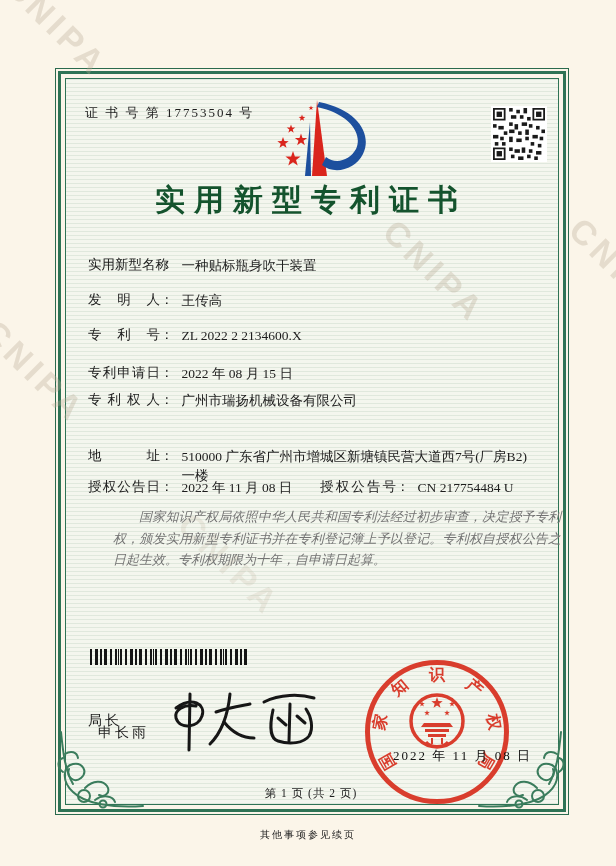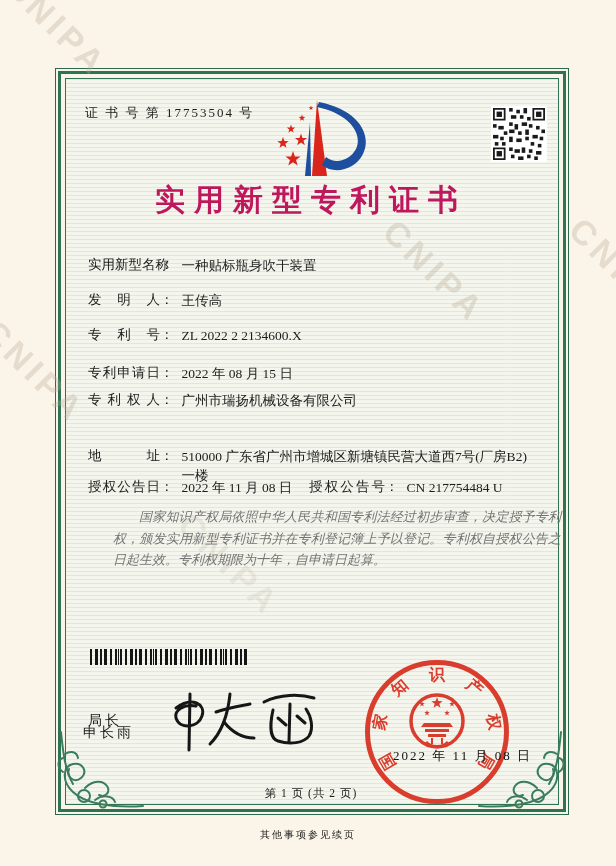--- a/index.html
+++ b/index.html
@@ -19,41 +19,41 @@
         background-color:#f4f6ee;
         background-image:repeating-linear-gradient(180deg,rgba(125,165,135,0.17) 0px,rgba(125,165,135,0.17) 1px,transparent 1px,transparent 4px);}
   .content{position:absolute;left:55px;top:68px;width:512px;height:745px;z-index:2;}
 
   .certno{position:absolute;left:30px;top:36px;font-size:13px;letter-spacing:2px;}
 
   .logo{position:absolute;left:205px;top:28px;width:110px;height:88px;}
   .qr{position:absolute;left:436px;top:38px;width:52px;height:52px;background:#fff;padding:2px;}
 
   .title{position:absolute;left:0;top:112px;width:100%;text-align:center;
-         font-size:30px;font-weight:bold;letter-spacing:9px;color:#be185d;}
+         font-size:30px;font-weight:bold;letter-spacing:9px;color:#14532d;}
 
   .fields{position:absolute;left:33px;top:188px;width:452px;font-size:13.5px;}
   .frow{position:absolute;left:0;white-space:nowrap;}
   .flabel{display:inline-block;width:72px;text-align:justify;text-align-last:justify;vertical-align:top;}
   .fcolon{display:inline-block;vertical-align:top;}
   .fvalue{display:inline-block;margin-left:8px;vertical-align:top;white-space:normal;width:352px;line-height:19px;}
   .row-name{top:0px;} .row-inv{top:35px;} .row-pno{top:70px;text-decoration:underline;} .row-fdate{top:91px;margin-top:17px;}
   .row-ptee{top:135px;} .row-addr{top:175px;margin-top:16px;} .row-grant{top:222px;}
-  .grant2{position:absolute;left:221px;top:0;white-space:nowrap;font-family:Liberation Serif, serif;}
+  .grant2{position:absolute;left:232px;top:0;white-space:nowrap;font-family:Liberation Serif, serif;}
 
   .bodytext{position:absolute;left:30px;top:438px;width:448px;font-size:13px;
             line-height:21.5px;font-style:italic;color:#737373;text-align:justify;margin-left:28px;}
   .bodytext p{margin:0;text-indent:26px;}
 
   .barcode{position:absolute;left:35px;top:581px;width:158px;height:16px;
      background-image:repeating-linear-gradient(90deg,#151515 0 2px,transparent 2px 5px),
                       repeating-linear-gradient(90deg,#151515 0 1px,transparent 1px 7px);}
 
   .sig-title{position:absolute;left:33px;top:626px;font-size:14px;letter-spacing:3px;margin-top:18px;}
-  .sig-name{position:absolute;left:28px;top:656px;font-size:14px;letter-spacing:3px;}
+  .sig-name{position:absolute;left:43px;top:656px;font-size:14px;letter-spacing:3px;}
   .signature{position:absolute;left:103px;top:614px;width:170px;height:82px;}
 
   .seal{position:absolute;left:307px;top:589px;width:150px;height:150px;opacity:0.93;}
   .seal-ring{position:absolute;inset:3px;border:5px solid #d8301f;border-radius:50%;}
   .seal-char{position:absolute;color:#d8301f;font-weight:bold;font-size:16px;
              font-family:"Liberation Serif",serif;}
   .sc0{left:25.6px;top:103.5px;transform:translate(-50%,-50%) rotate(-120deg);}
   .sc1{left:18.9px;top:65.1px;transform:translate(-50%,-50%) rotate(-80deg);}
   .sc2{left:38.4px;top:31.3px;transform:translate(-50%,-50%) rotate(-40deg);}
   .sc3{left:75px;top:18px;transform:translate(-50%,-50%);}

